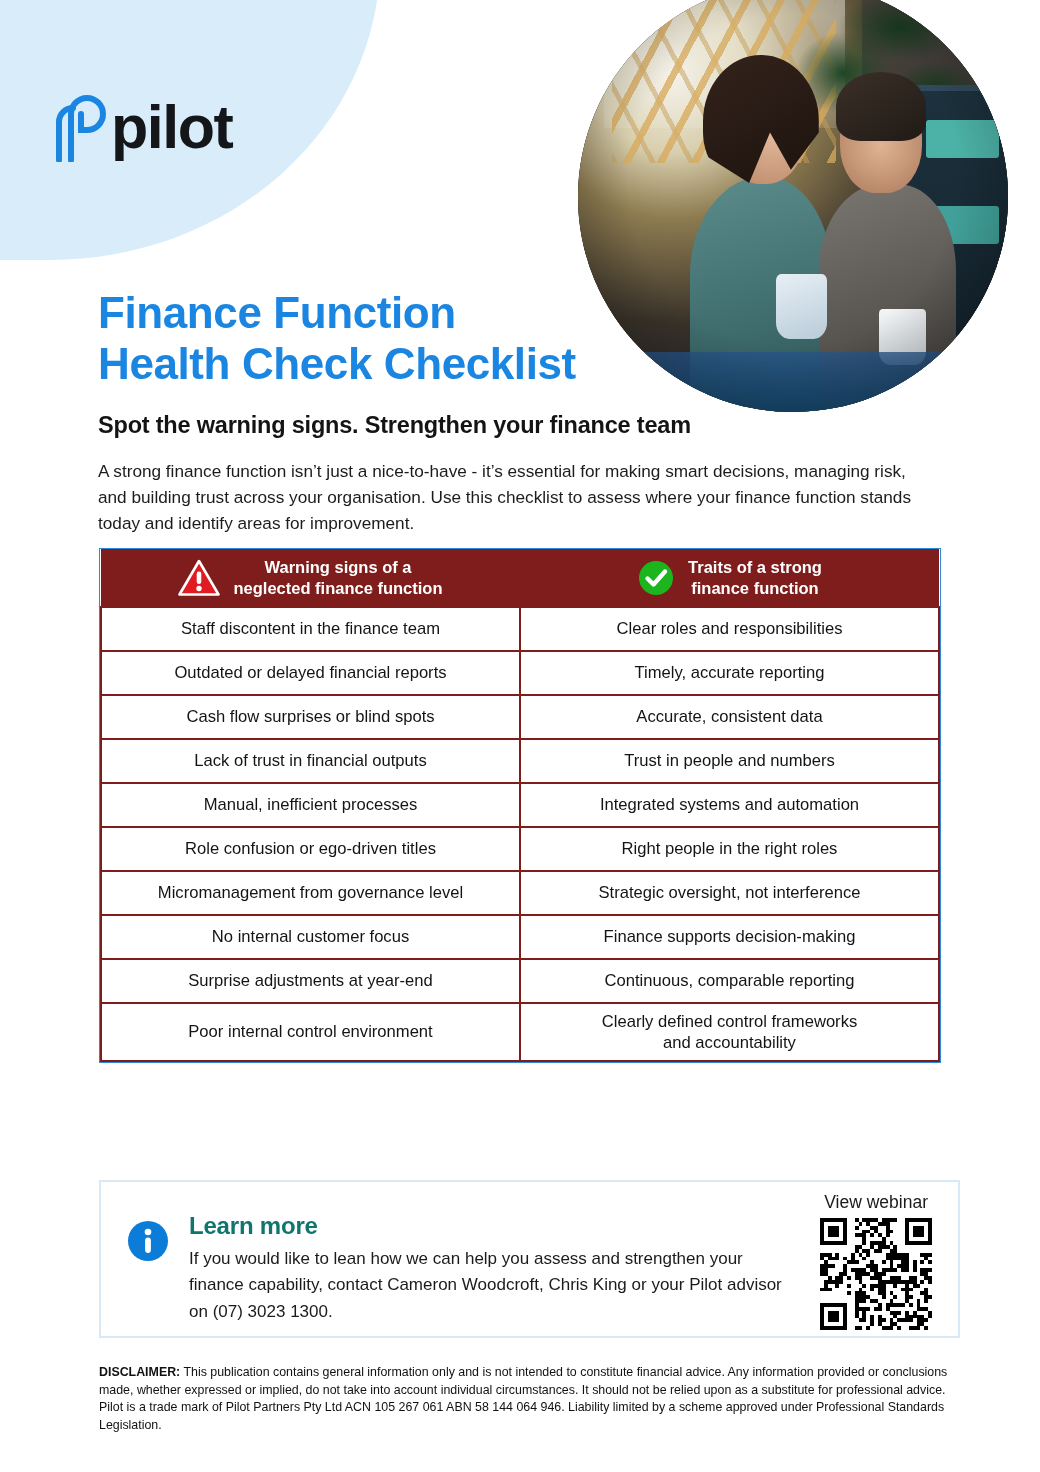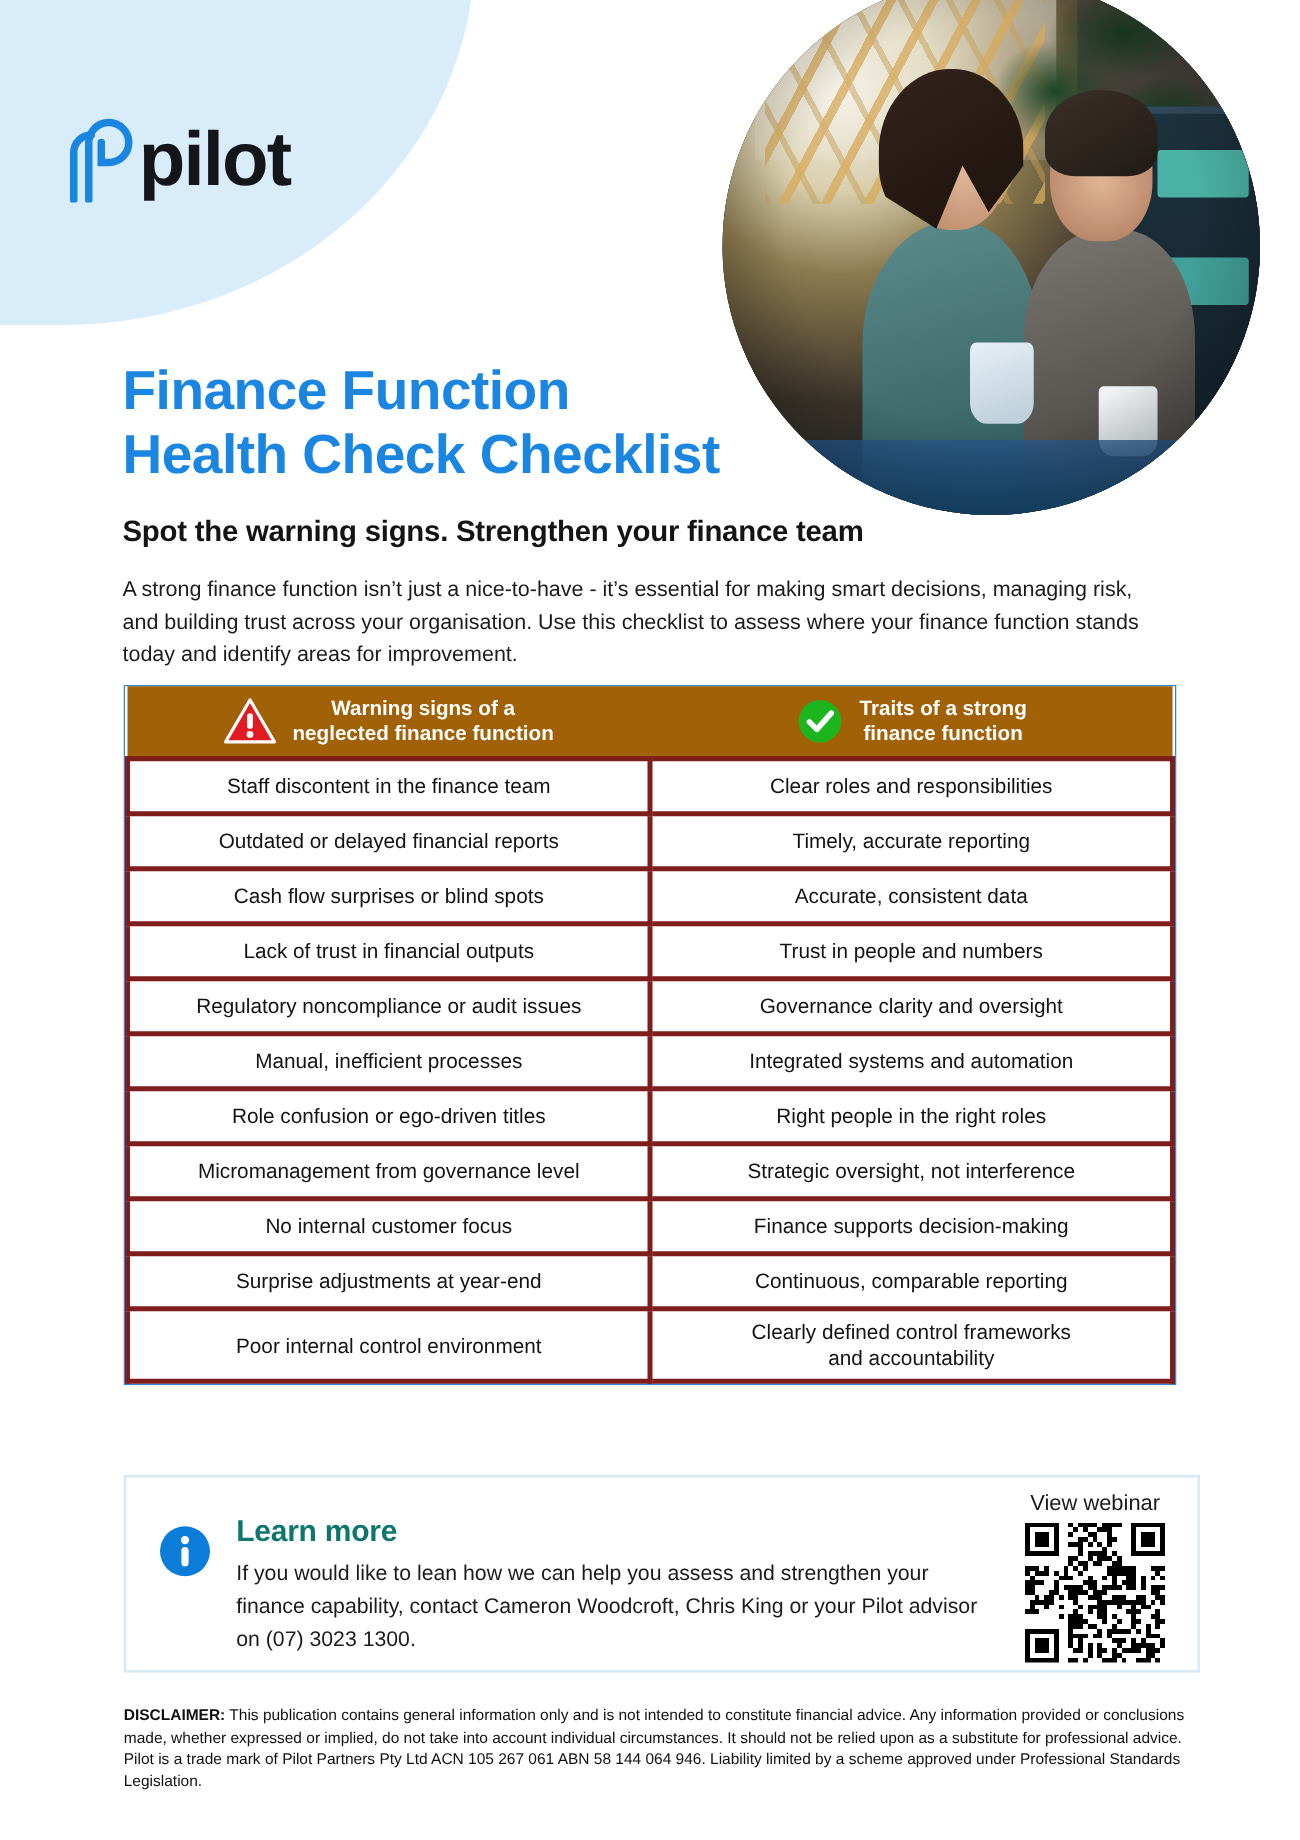--- a/index.html
+++ b/index.html
@@ -188,21 +188,21 @@
     position: absolute;
     left: 99px;
     top: 548px;
     width: 842px;
     border: 1px solid #2f89d8;
     border-collapse: collapse;
   }
   .table table { width: 100%; border-collapse: collapse; }
 
   .thead-cell {
-    background: #a16207;
+    background: #7f1d1d;
     color: #ffffff;
     height: 58px;
     padding: 0 10px;
     border: none;
     vertical-align: middle;
   }
   .thead-inner {
     display: flex;
     align-items: center;
     justify-content: center;
@@ -212,21 +212,21 @@
     font-size: 16.5px;
     font-weight: 700;
     line-height: 1.22;
     text-align: center;
     white-space: pre-line;
   }
   .icon-warn { width: 42px; height: 38px; flex: 0 0 auto; display: block; }
   .icon-check { width: 38px; height: 38px; flex: 0 0 auto; display: block; }
 
   .table td.cell {
-    border: 4px solid #7f1d1d;
+    border: 2px solid #7f1d1d;
     text-align: center;
     vertical-align: middle;
     height: 44px;
     padding: 6px 8px;
     font-size: 16.6px;
     color: #141414;
     line-height: 1.28;
     white-space: pre-line;
   }
   .table td.cell.tall { height: 58px; }
@@ -388,24 +388,20 @@
           <td class="cell">Outdated or delayed financial reports</td>
           <td class="cell">Timely, accurate reporting</td>
         </tr>
         <tr>
           <td class="cell">Cash flow surprises or blind spots</td>
           <td class="cell">Accurate, consistent data</td>
         </tr>
         <tr>
           <td class="cell">Lack of trust in financial outputs</td>
           <td class="cell">Trust in people and numbers</td>
-        </tr>
-        <tr>
-          <td class="cell">Regulatory noncompliance or audit issues</td>
-          <td class="cell">Governance clarity and oversight</td>
         </tr>
         <tr>
           <td class="cell">Manual, inefficient processes</td>
           <td class="cell">Integrated systems and automation</td>
         </tr>
         <tr>
           <td class="cell">Role confusion or ego-driven titles</td>
           <td class="cell">Right people in the right roles</td>
         </tr>
         <tr>

